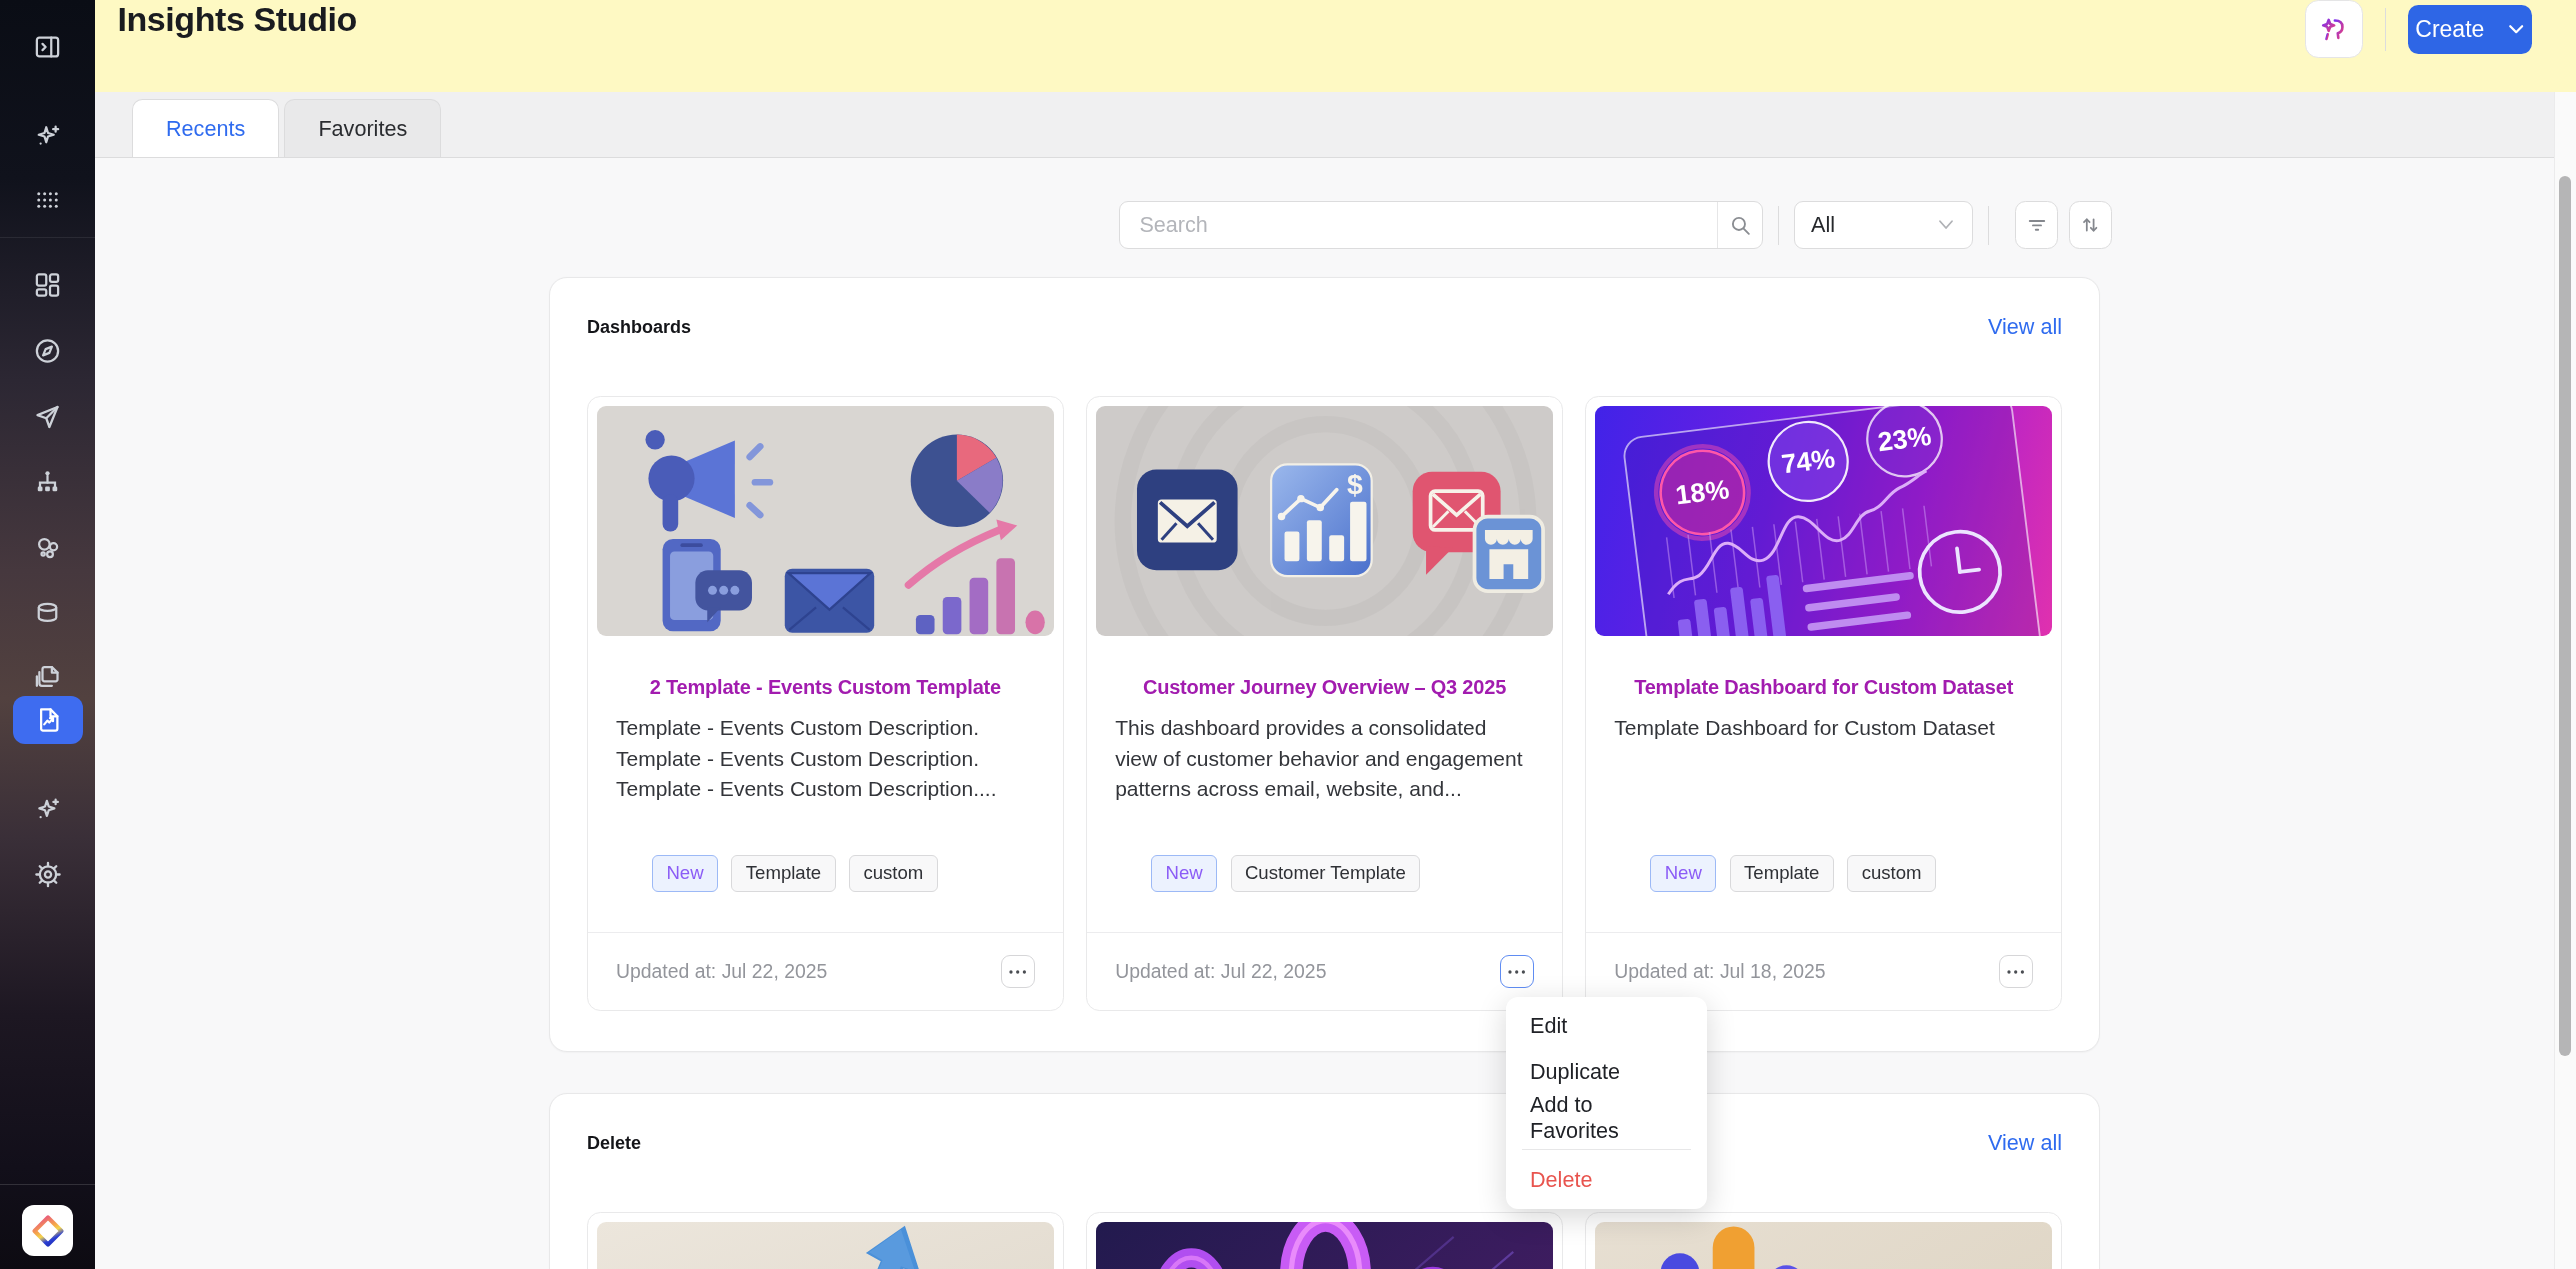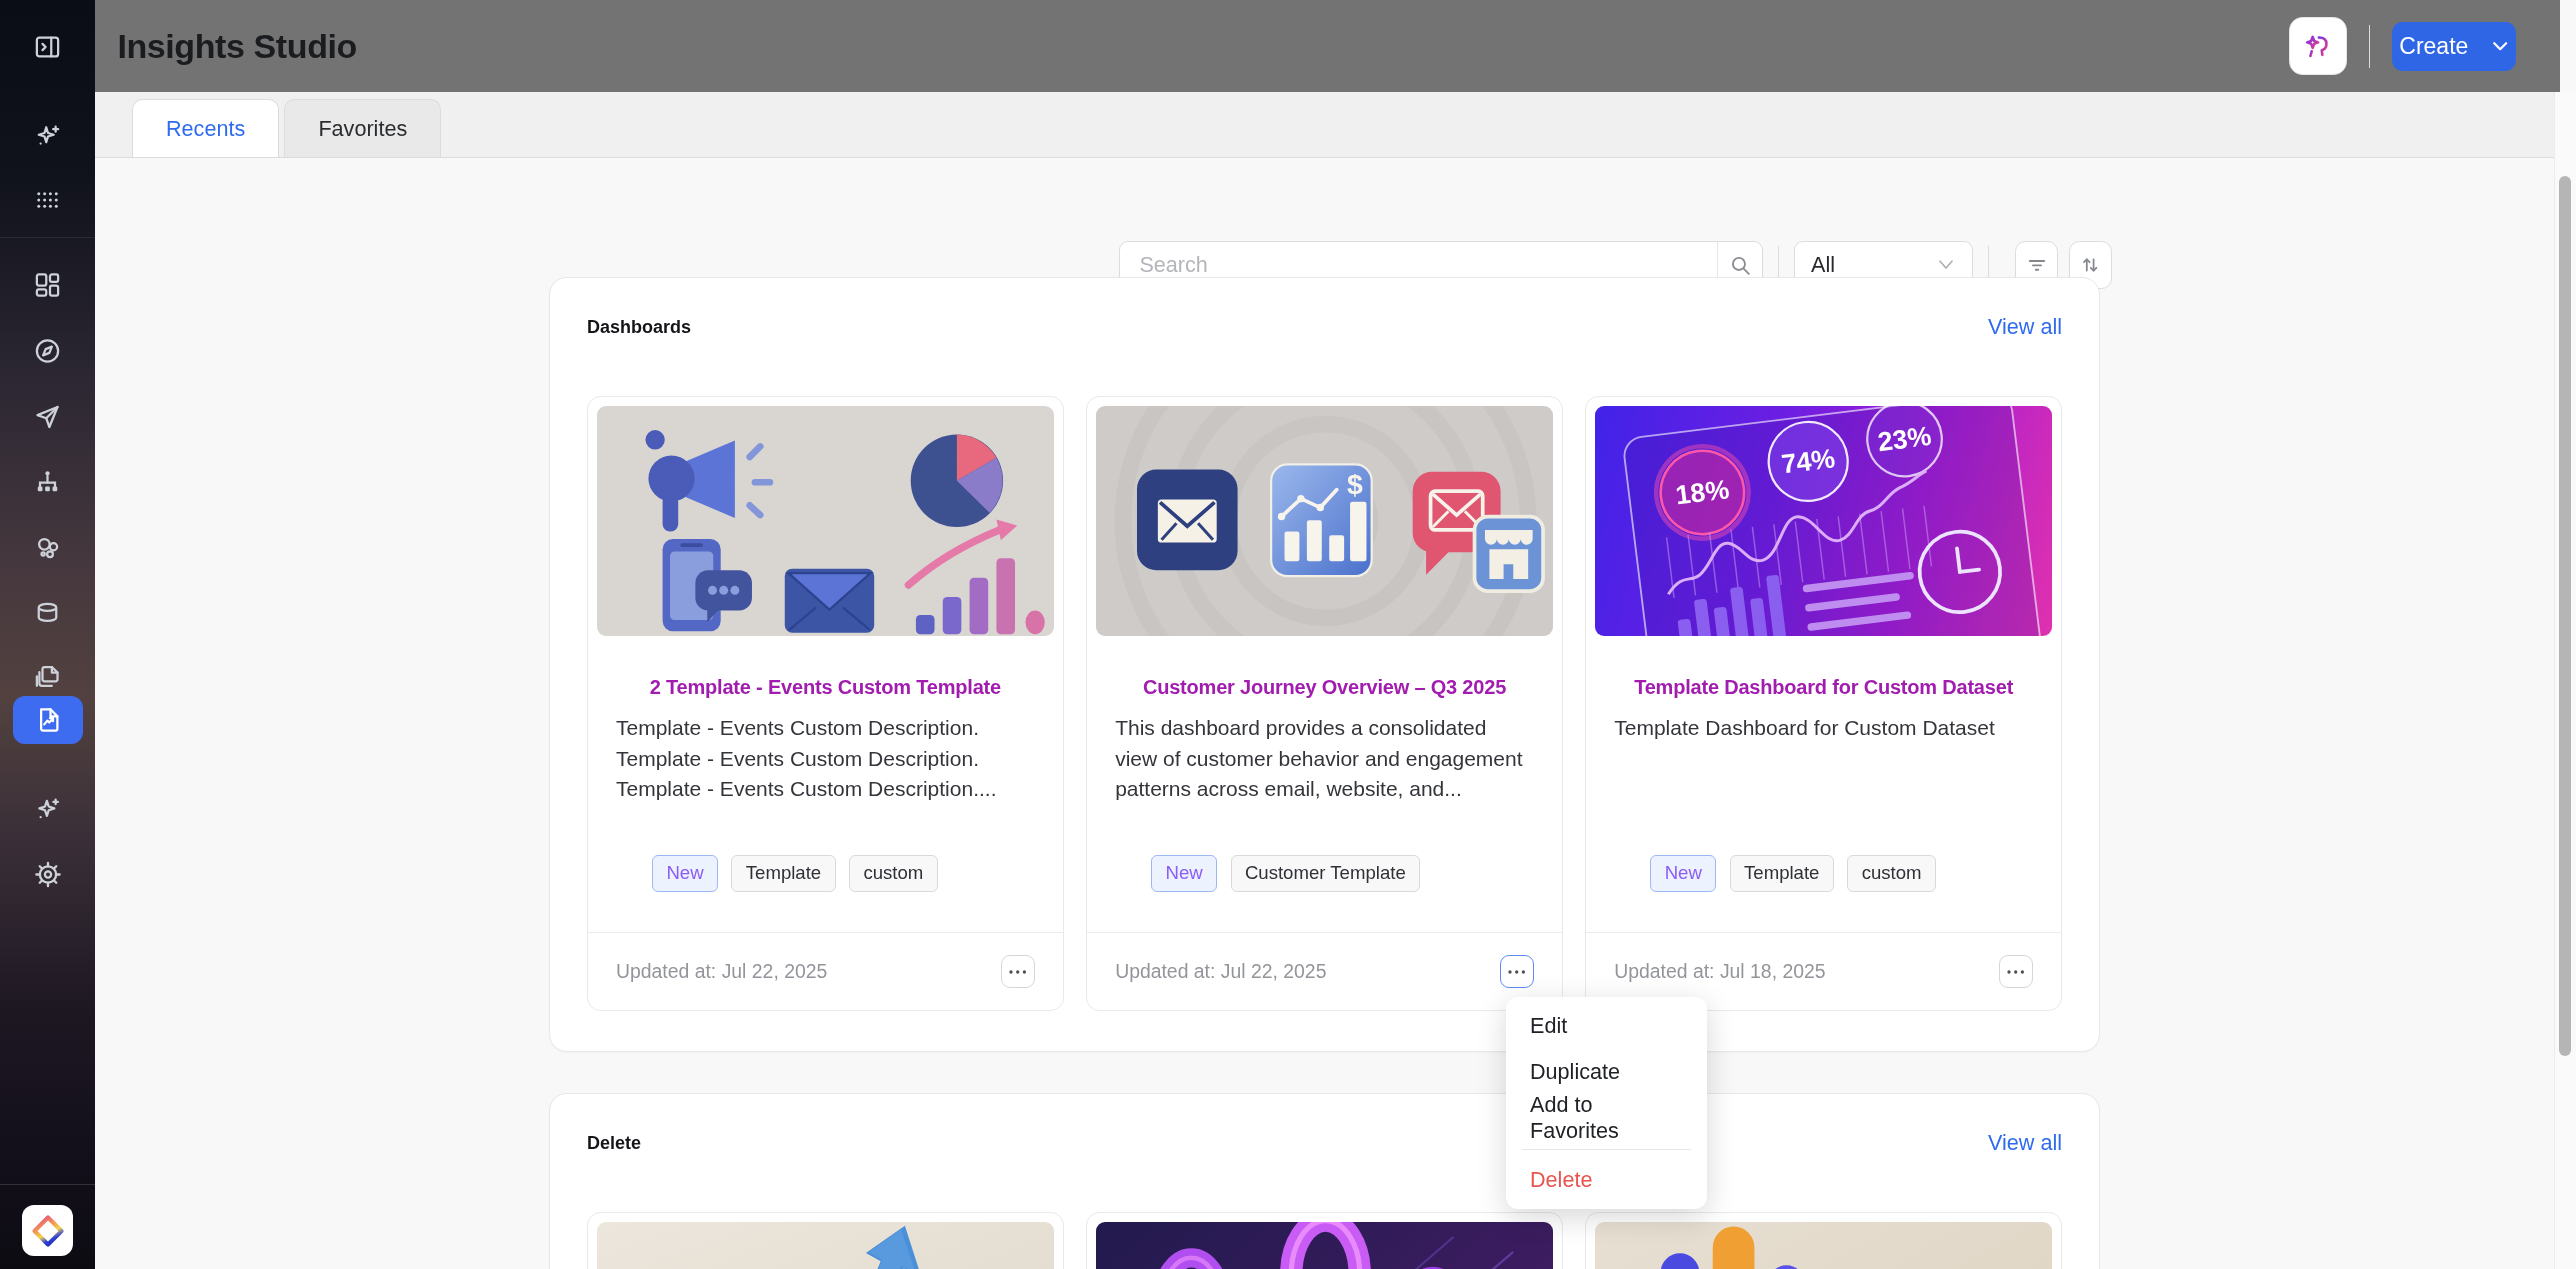--- a/index.html
+++ b/index.html
@@ -16,43 +16,43 @@
     display:flex; align-items:center; justify-content:center; cursor:pointer; }
   .sb-icon svg { display:block; }
   .sb-divider-top { position:absolute; top:237px; left:0; width:95px; border-top:0.7px solid rgba(255,255,255,0.08); }
   .sb-active { position:absolute; left:12.7px; top:696px; width:70px; height:48px; border-radius:12px;
     background:#3e6cf0; display:flex; align-items:center; justify-content:center; cursor:pointer; }
   .sb-divider-bottom { position:absolute; top:1184px; left:0; width:95px; border-top:0.7px solid rgba(255,255,255,0.14); }
   .sb-logo { position:absolute; left:22.4px; top:1205px; width:51px; height:51px; background:#fff;
     border-radius:12px; display:flex; align-items:center; justify-content:center; cursor:pointer; }
 
   
-  .header { position:absolute; left:95px; top:0; right:16px; height:92px; background:#737373;
-    display:flex; align-items:center; }
+  .header { position:absolute; left:95px; top:0; right:0; height:92px; background:#fef9c3;
+    display:flex; align-items:flex-start; }
   .page-title { margin-left:22.4px; font-size:34px; font-weight:700; color:#1a1c20; letter-spacing:-0.4px; }
   .header-right { margin-left:auto; margin-right:44px; display:flex; align-items:center; }
   .ai-btn { width:58px; height:58px; border:1.5px solid #e5e5e6; border-radius:13.4px; background:#fff;
     display:flex; align-items:center; justify-content:center; cursor:pointer; }
   .hdr-divider { width:0.7px; height:43px; background:#dcdcdd; margin:0 22.4px; }
   .create-btn { width:124px; height:49px; border:none; border-radius:10.4px; background:#2e66e6; color:#fff;
     font-size:23px; font-weight:500; font-family:inherit; display:flex; align-items:center; justify-content:center; gap:24px; cursor:pointer; }
 
   
   .tabstrip { position:absolute; left:95px; top:92px; right:0; height:66px; background:#f0f0f1;
     border-bottom:0.7px solid #dcdcdd; }
   .tabs { position:absolute; left:37px; bottom:0; display:flex; gap:5.2px; }
   .tab { height:58px; min-width:124px; padding:0 33px; display:flex; align-items:center; justify-content:center;
     font-size:21.6px; border:0.7px solid #dcdcdd; border-bottom:none; border-radius:10.4px 10.4px 0 0;
     background:#e9e9ea; color:#2a2c30; cursor:pointer; }
   .tab.active { background:#fff; color:#2f6bef; font-weight:500; }
 
   
   .content { position:absolute; left:95px; top:158px; right:0; bottom:0; background:#f8f8f9; }
 
-  .toolbar { position:absolute; left:1024px; top:37px; height:60px; display:flex; align-items:center;margin-top:40px; }
+  .toolbar { position:absolute; left:1024px; top:37px; height:60px; display:flex; align-items:center; }
   .search-box { width:644px; height:48px; background:#fff; border:0.7px solid #dcdcdd; border-radius:9px;
     display:flex; align-items:stretch; overflow:hidden; }
   .search-box input { flex:1; border:none; outline:none; padding:0 19.4px; font-size:21.6px; font-family:inherit; color:#26282c; background:transparent; }
   .search-box input::placeholder { color:#b3b5ba; }
   .search-icon-wrap { width:45px; border-left:0.7px solid #e6e6e7; display:flex; align-items:center; justify-content:center; cursor:pointer; }
   .tb-divider { width:0.7px; height:39px; background:#dcdcdd; margin:0 15px; }
   .type-select { width:179px; height:48px; background:#fff; border:0.7px solid #dcdcdd; border-radius:9px;
     display:flex; align-items:center; justify-content:space-between; padding:0 16.4px; font-size:21.6px; color:#26282c; cursor:pointer; }
   .icon-btn { width:43px; height:48px; background:#fff; border:0.7px solid #dcdcdd; border-radius:10.4px;
     display:flex; align-items:center; justify-content:center; cursor:pointer; }

